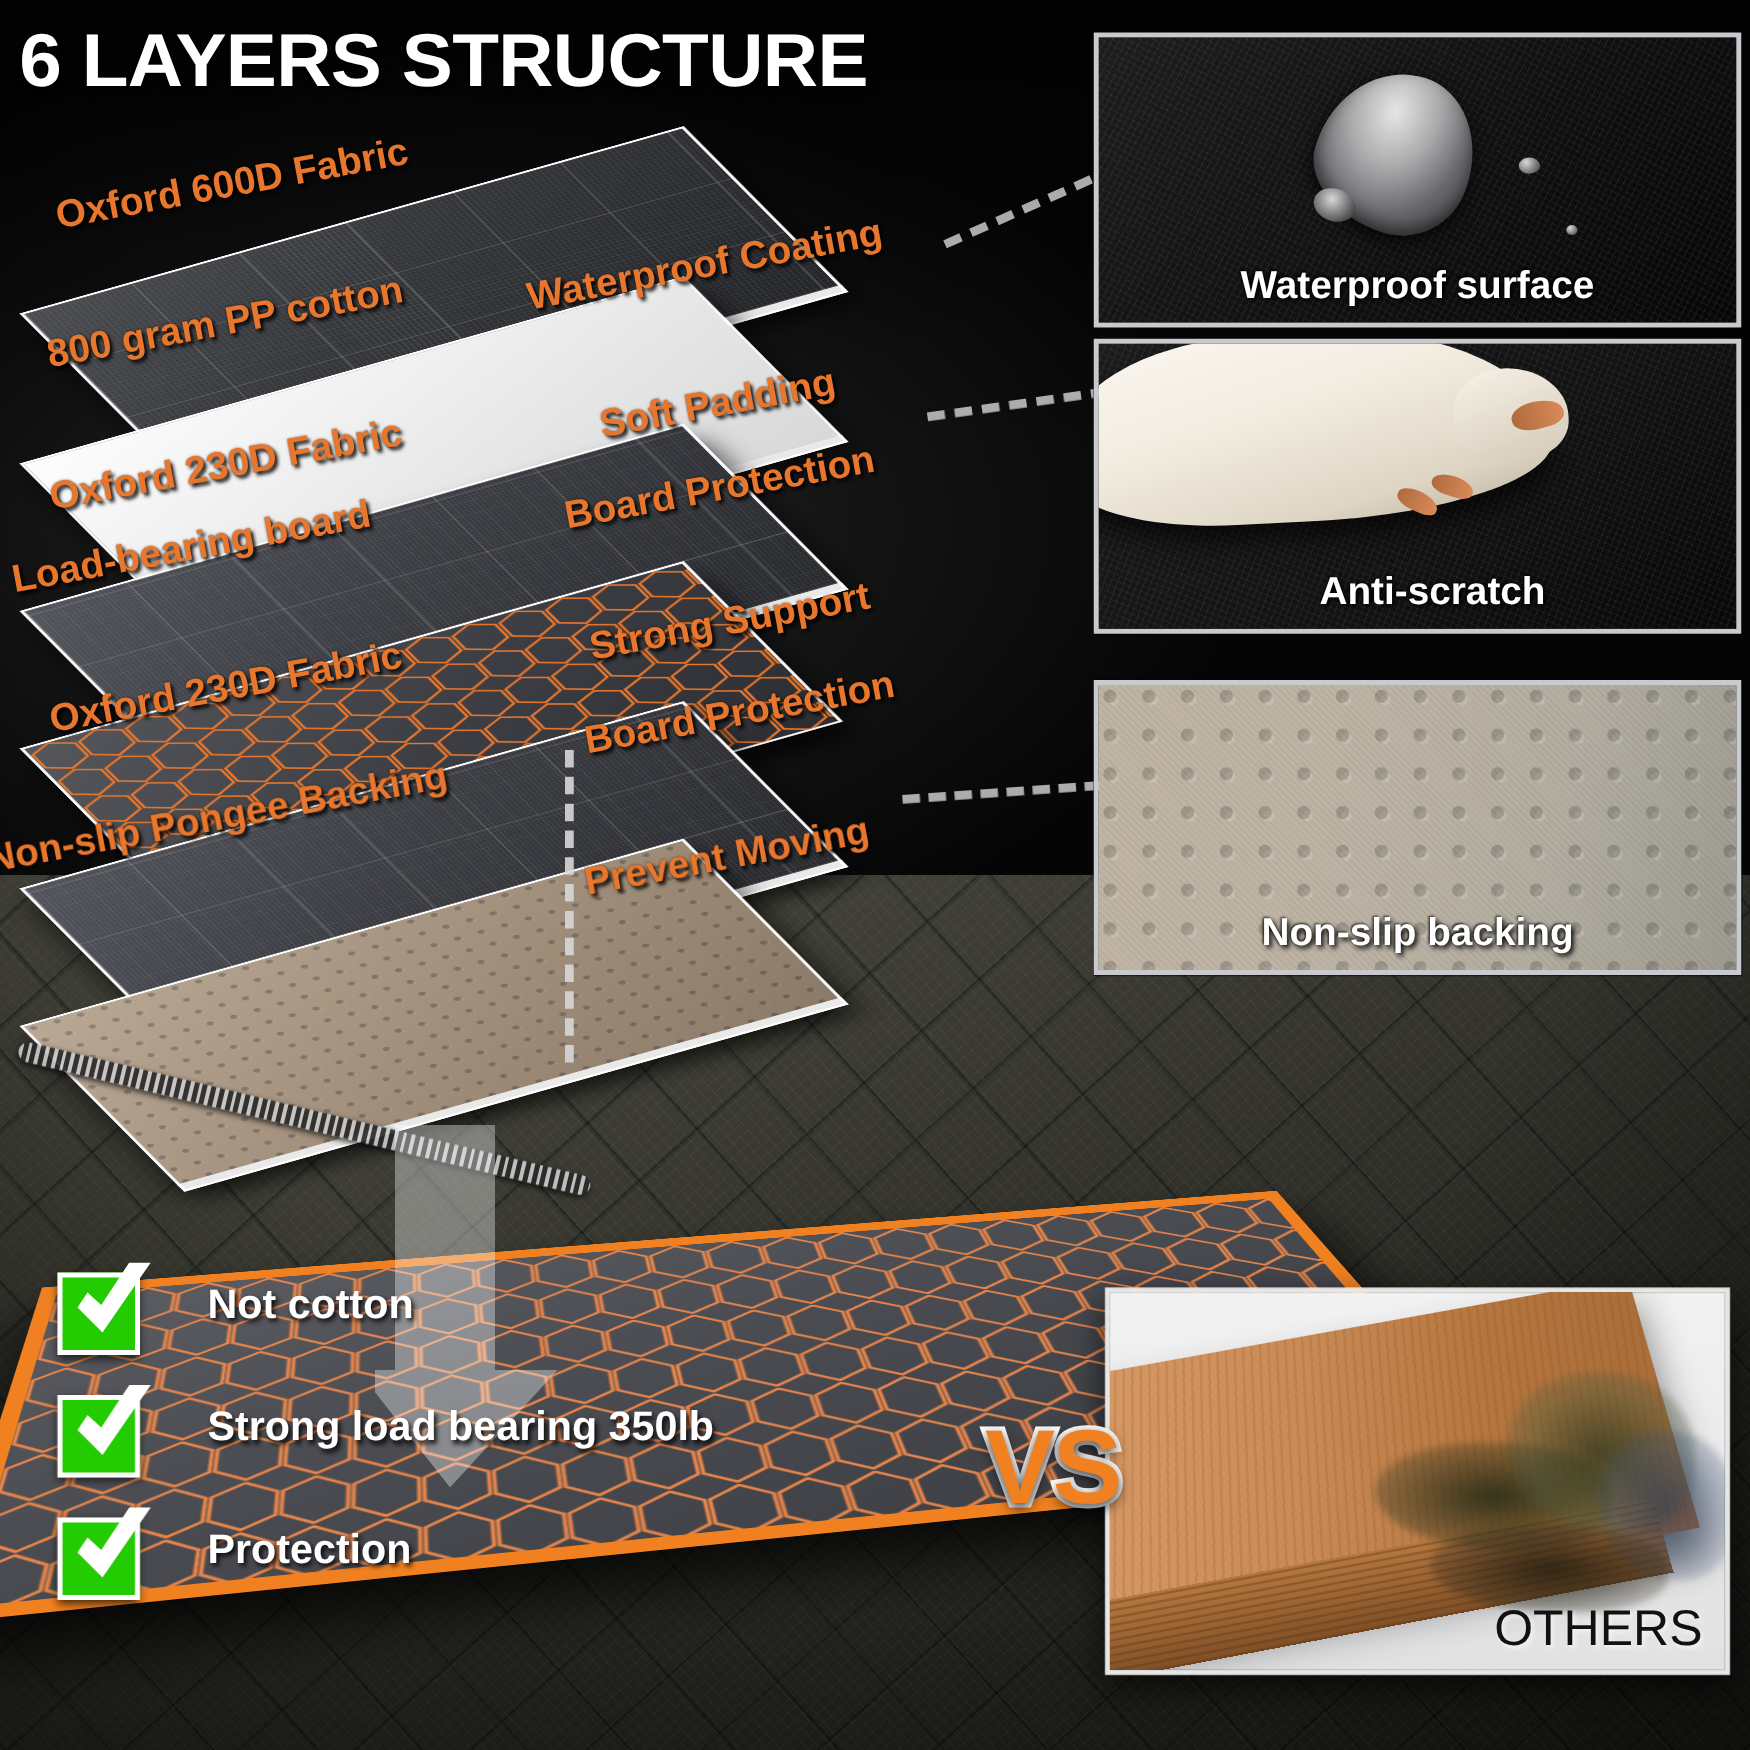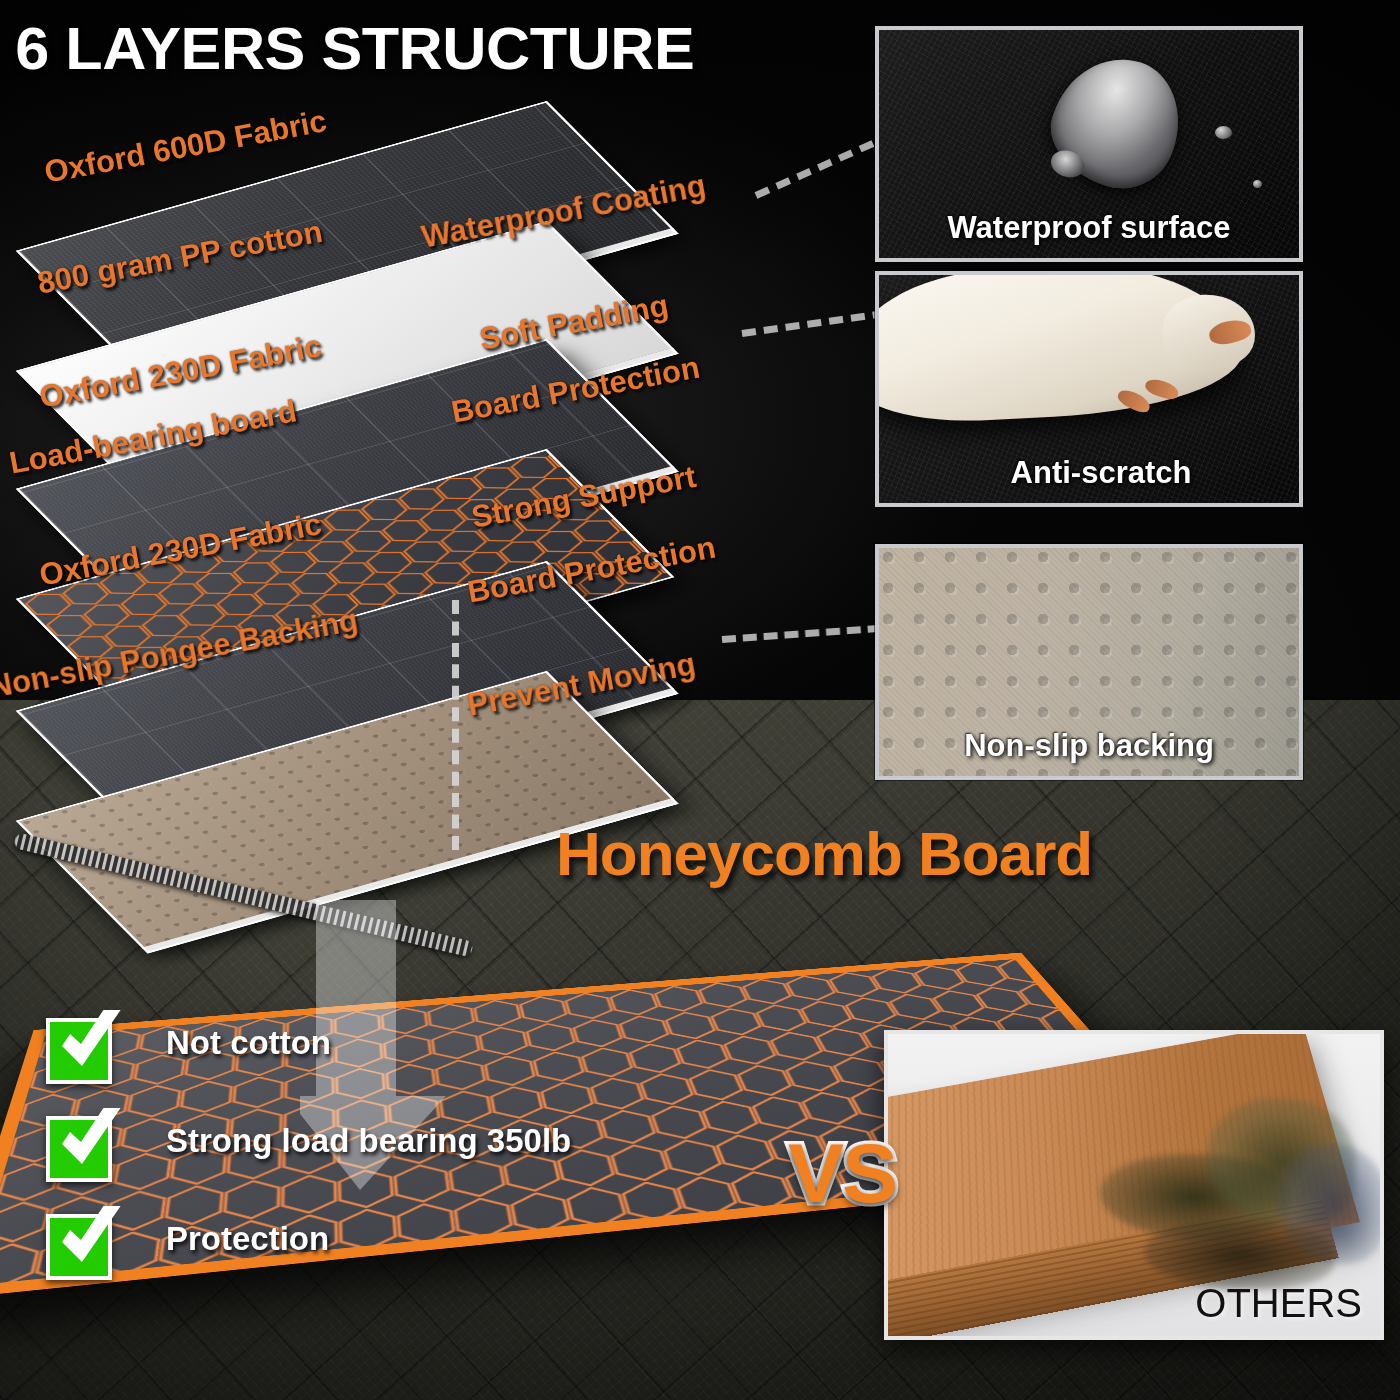--- a/index.html
+++ b/index.html
@@ -113,21 +113,21 @@
   .dash {
     position:absolute; height:0; border-top:7px dashed #c9c9c9; z-index:30;
     transform-origin:left center; opacity:.85;
   }
   .dash-v {
     position:absolute; width:0; border-left:7px dashed #d8d8d8; z-index:30; opacity:.9;
   }
 
   
   .panel {
-    position:absolute; left:875px; width:428px; height:236px;
+    position:absolute; left:875px; width:518px; height:236px;
     border:4px solid #c9cace; z-index:35; overflow:hidden;
     box-shadow:0 0 0 1px rgba(0,0,0,.5);
   }
   .panel .cap {
     position:absolute; left:0; right:0; bottom:12px; text-align:center;
     font-size:31px; font-weight:bold; color:#fff;
     text-shadow:2px 2px 4px rgba(0,0,0,.95), -1px -1px 2px rgba(0,0,0,.8);
   }
   .panel.p1 .cap { text-align:center; }
   .panel.p2 .cap { text-align:center;margin-left:24px; }
@@ -388,21 +388,20 @@
       </svg>
     </div>
   </div>
 
   <div class="board-zip"></div>
 
   <svg class="arrow" viewBox="0 0 170 290">
     <polygon points="16,0 96,0 96,196 146,196 60,290 -14,196 16,196" fill="#ffffff" opacity="0.85"></polygon>
   </svg>
 
-  <div class="board-title">Honeycomb Board</div>
 
   <div class="checks">
 
     <div class="chk-row">
       <div class="chk-badge">
         <svg class="mark" viewBox="0 0 72 72">
             <path d="M6 36 L26 56 L66 -2 L54 -10 L25 34 L14 24 Z" fill="#fff"></path>
           </svg>
       </div>
       <div class="chk-text">Not cotton</div>

